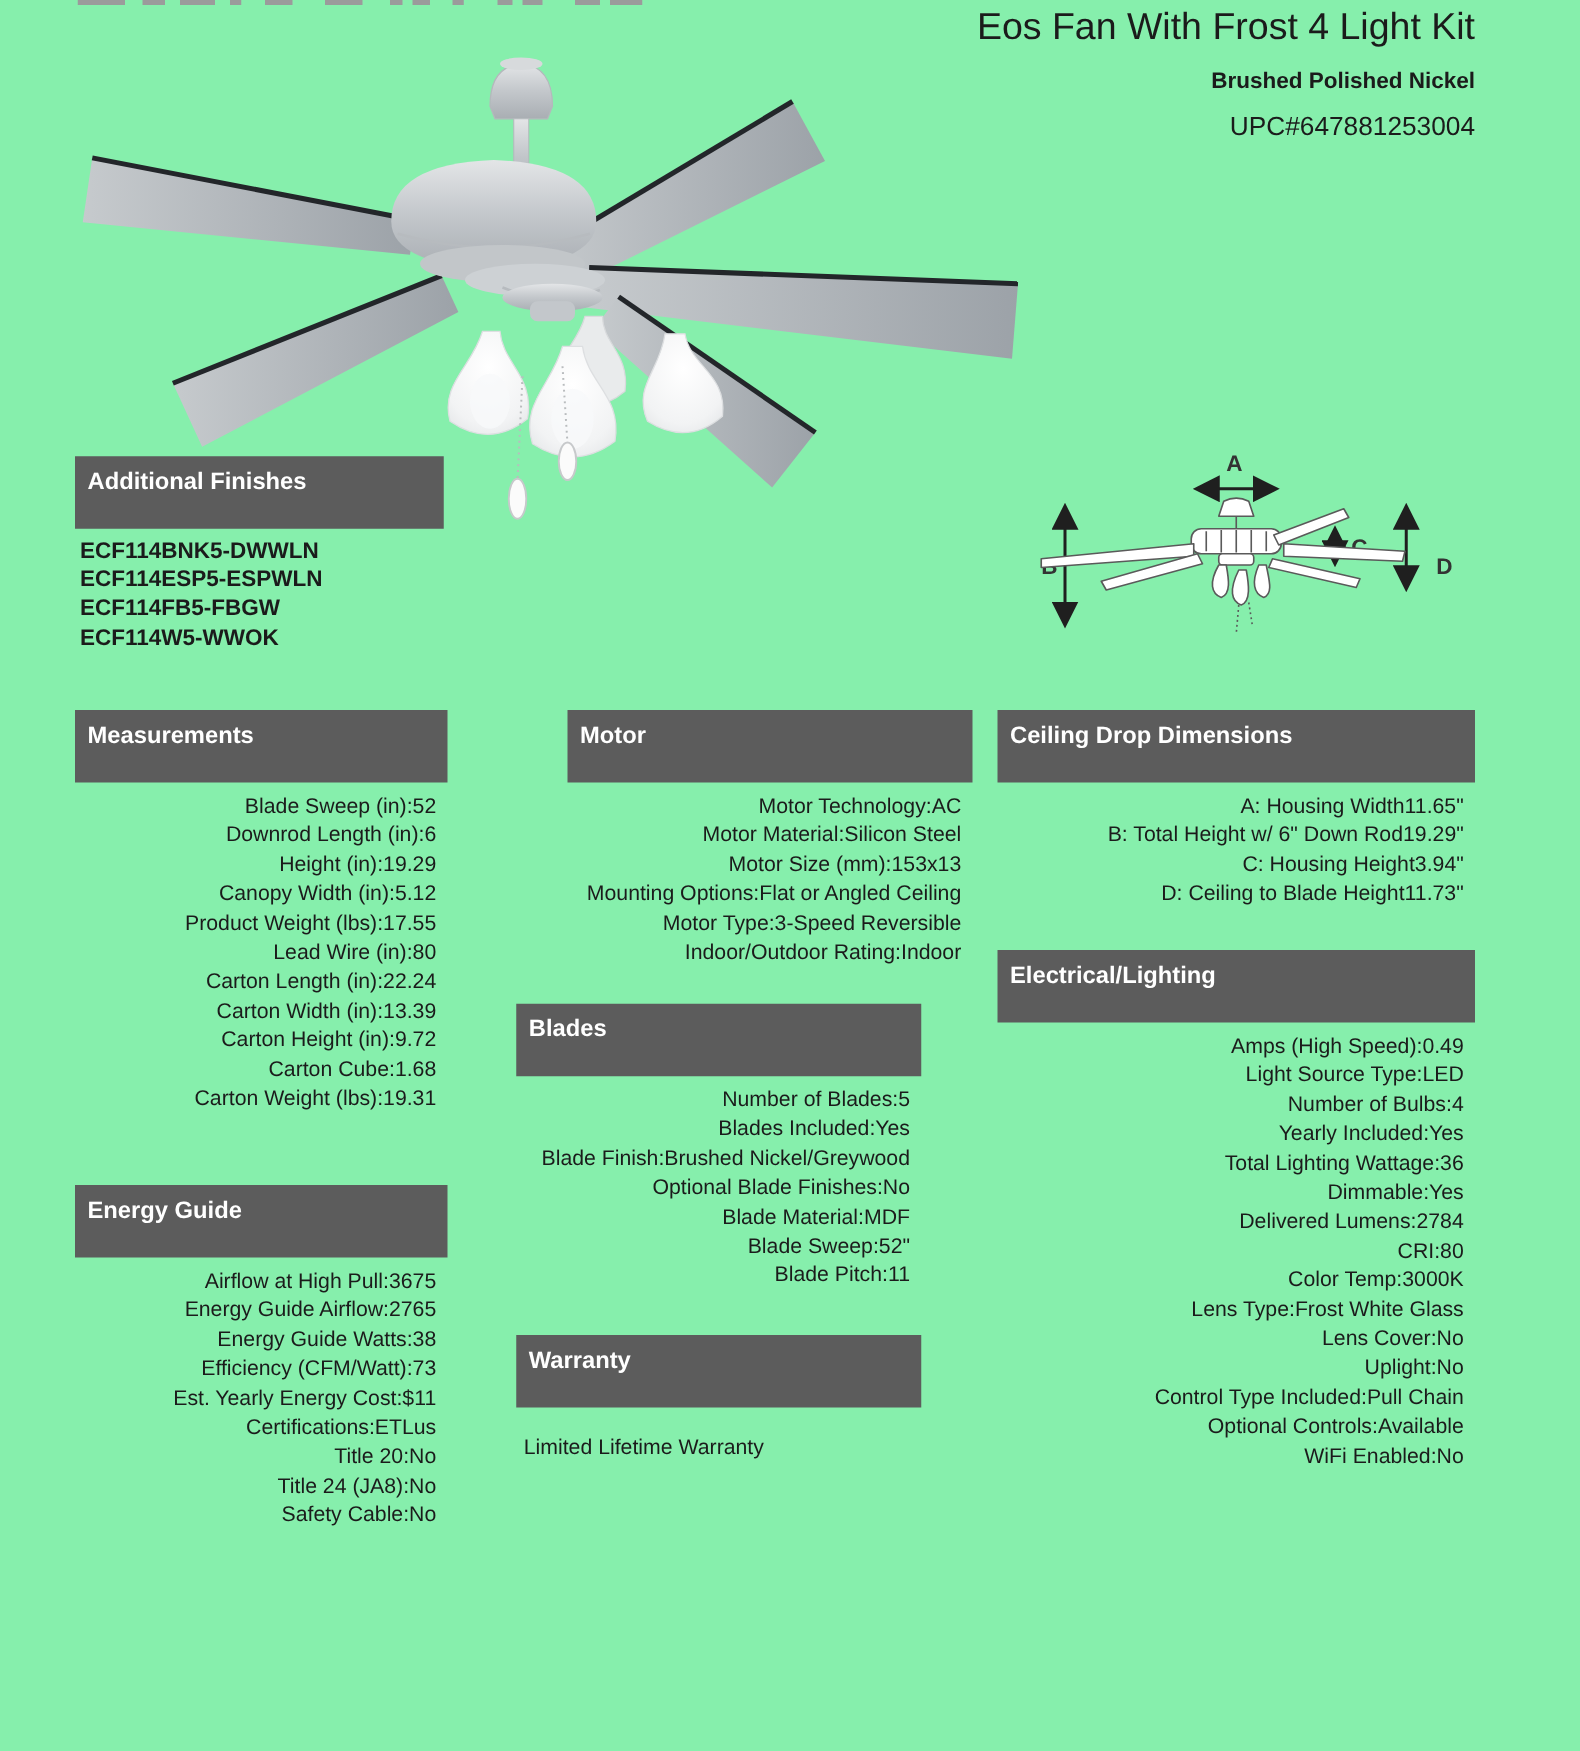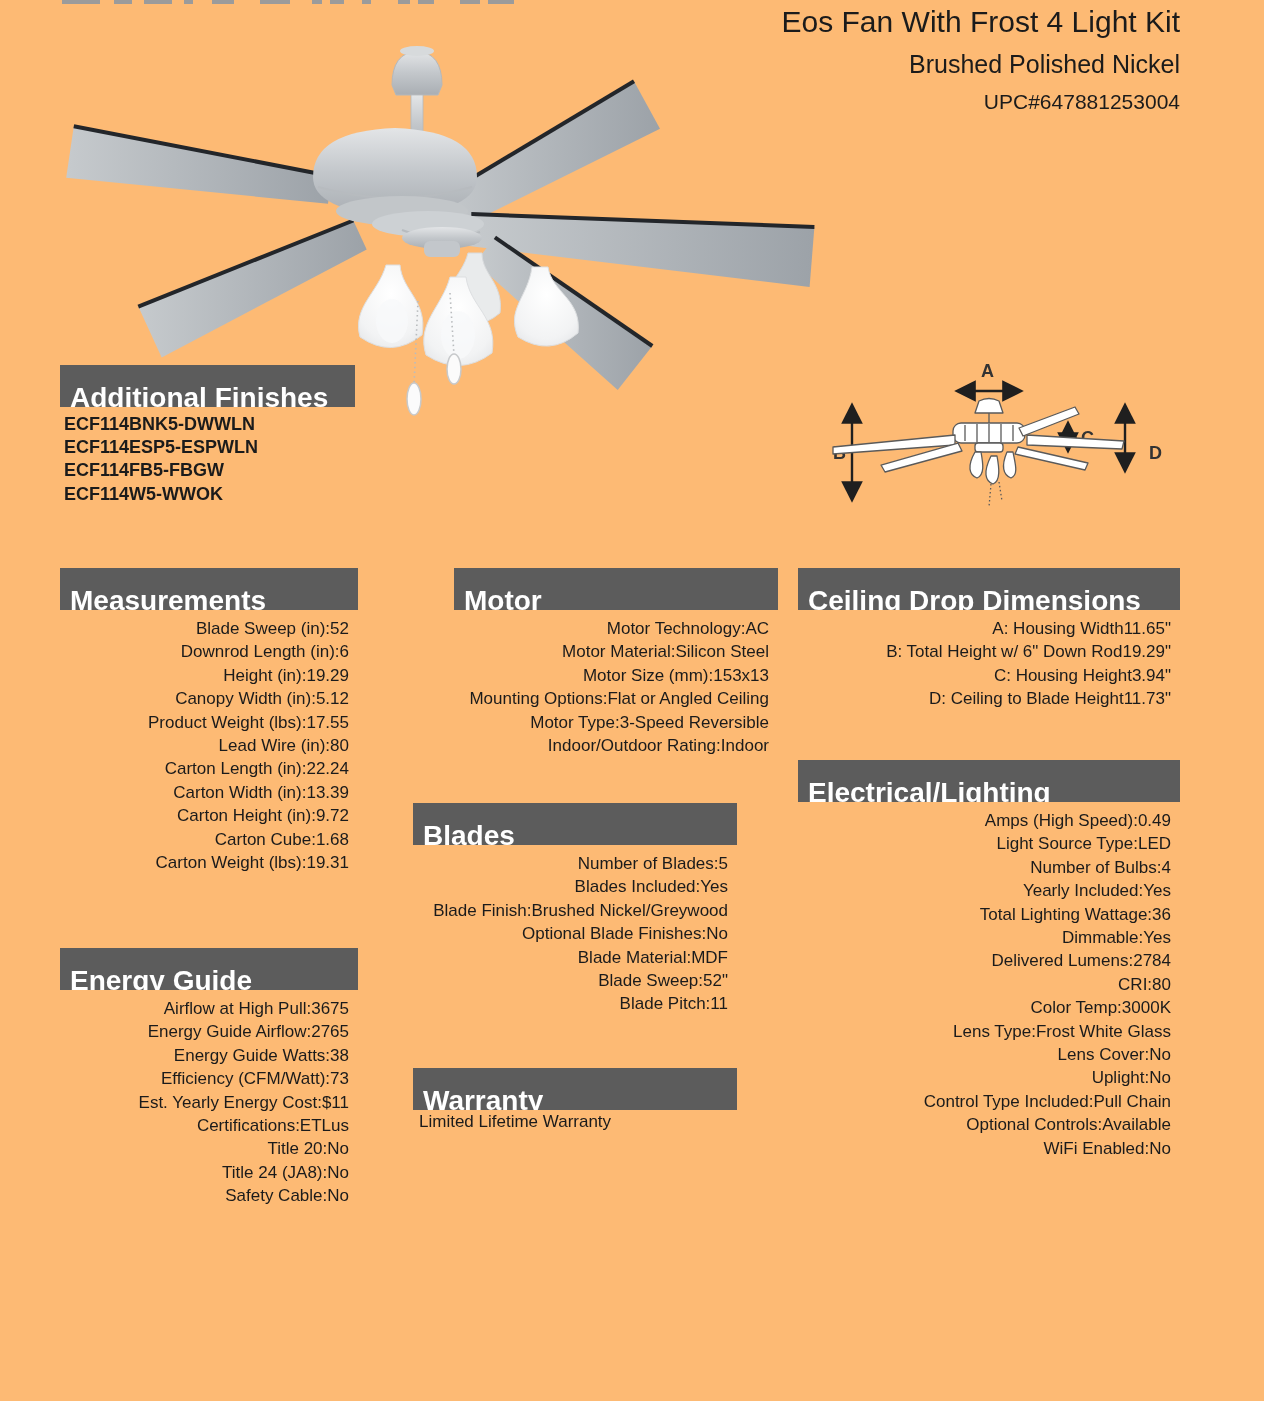--- a/index.html
+++ b/index.html
@@ -1,49 +1,49 @@
 <!DOCTYPE html>
 <html><head>
 <meta charset="utf-8">
 <style>
   html,body{margin:0;padding:0;background:#ffffff;}
   body{font-family:"Liberation Sans", sans-serif; color:#1b1b1b;}
-  .canvas{position:relative;width:1264px;height:1401px;background:#fdba74;overflow:hidden;}
+  .canvas{position:relative;width:1264px;height:1401px;background:#86efac;overflow:hidden;}
 
   
   .title-block{position:absolute;top:0;right:84px;text-align:right;}
   .title{font-size:30px;line-height:44px;font-weight:400;}
-  .subtitle{font-size:25px;line-height:41px;font-weight:400;}
+  .subtitle{font-size:18px;line-height:41px;font-weight:700;}
   .upc{font-size:21px;line-height:34px;font-weight:400;}
 
   
   .top-artifact{position:absolute;left:62px;top:0;width:452px;height:6px;}
 
   
   .section{position:absolute;}
-  .bar{background:#5c5c5c;color:#ffffff;font-weight:bold;font-size:28px;line-height:42px;height:42px;padding:12px 10px;box-sizing:border-box;white-space:nowrap;overflow:hidden;}
+  .bar{background:#5c5c5c;color:#ffffff;font-weight:bold;font-size:19px;line-height:42px;height:58px;padding:0 10px;box-sizing:border-box;white-space:nowrap;overflow:hidden;}
   .rows{margin-top:7px;padding:0 9px 0 6px;}
   .spec-row{display:flex;justify-content:flex-end;align-items:baseline;font-size:17px;line-height:23.4px;}
   .spec-row .lbl{white-space:nowrap;}
   .spec-row .val{white-space:nowrap;text-align:right;}
 
   
   #sec-additional{left:60px;top:365px;width:295px;}
   #sec-additional .finish-list{margin-top:6px;padding-left:4px;}
   .finish-item{font-size:18px;line-height:23.2px;font-weight:bold;}
 
   #sec-measurements{left:60px;top:568px;width:298px;}
   #sec-energy{left:60px;top:948px;width:298px;}
   #sec-motor{left:413px;top:568px;width:324px;margin-left:41px;}
   #sec-blades{left:413px;top:803px;width:324px;}
   #sec-warranty{left:413px;top:1068px;width:324px;}
   #sec-ceiling{left:798px;top:568px;width:382px;}
   #sec-electrical{left:798px;top:760px;width:382px;}
 
-  .warranty-text{margin-top:0;padding-left:6px;font-size:17px;line-height:23px;}
+  .warranty-text{margin-top:20px;padding-left:6px;font-size:17px;line-height:23px;}
 
   
   .fan-photo{position:absolute;left:30px;top:25px;width:830px;height:405px;}
   .dim-diagram{position:absolute;left:825px;top:355px;width:365px;height:175px;}
 </style>
 </head>
 <body>
 
 <div class="canvas">
 

